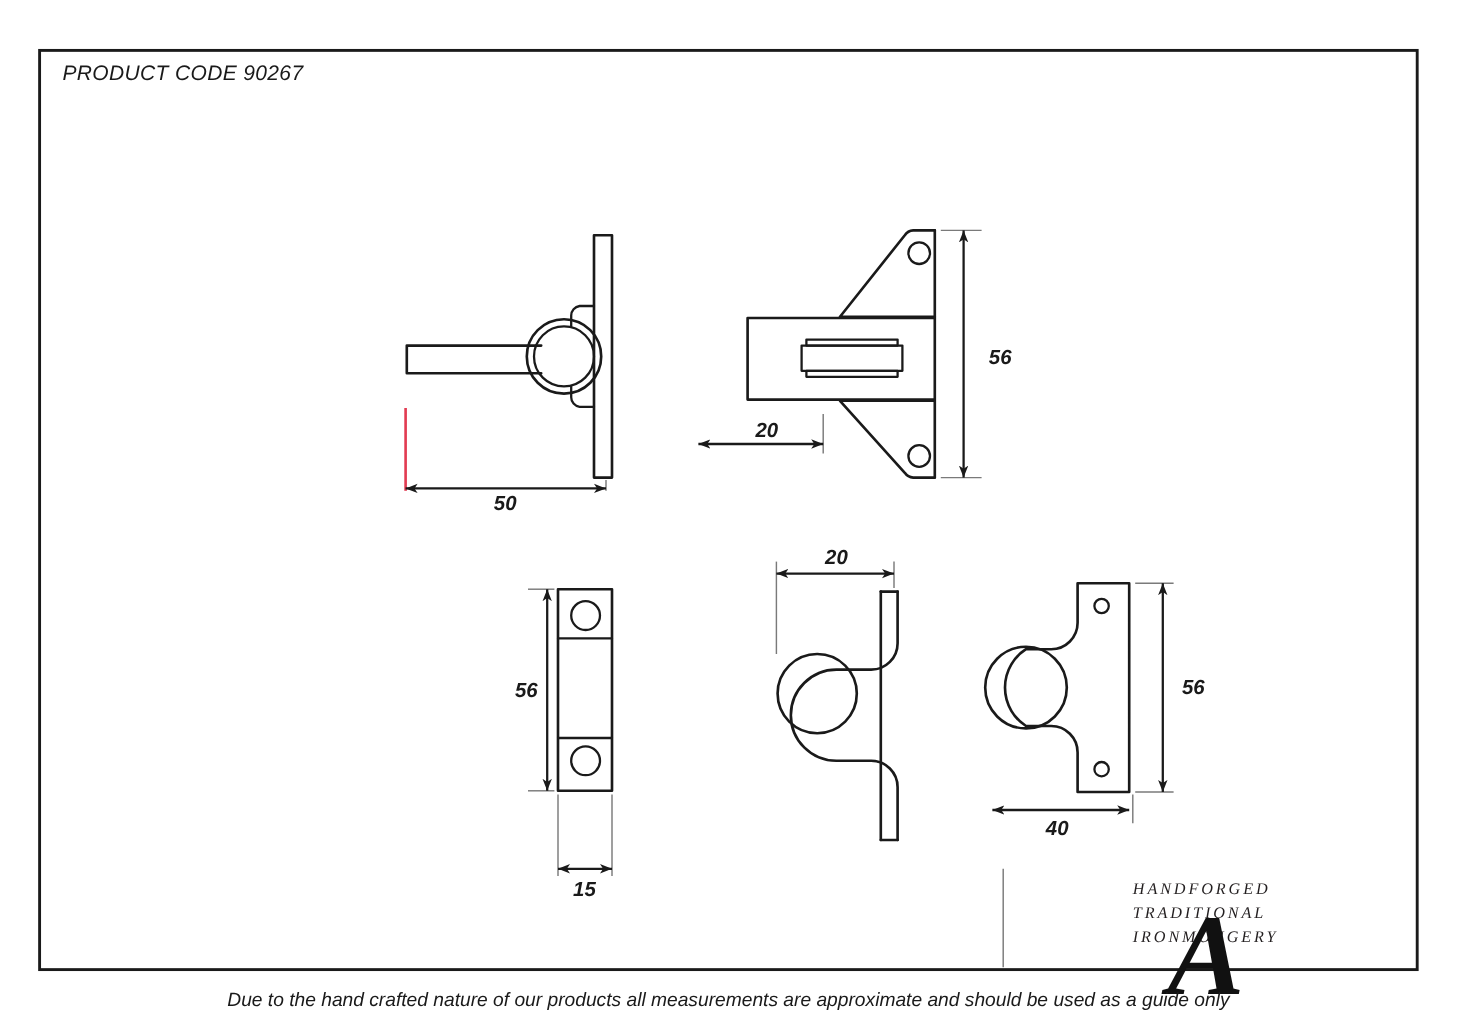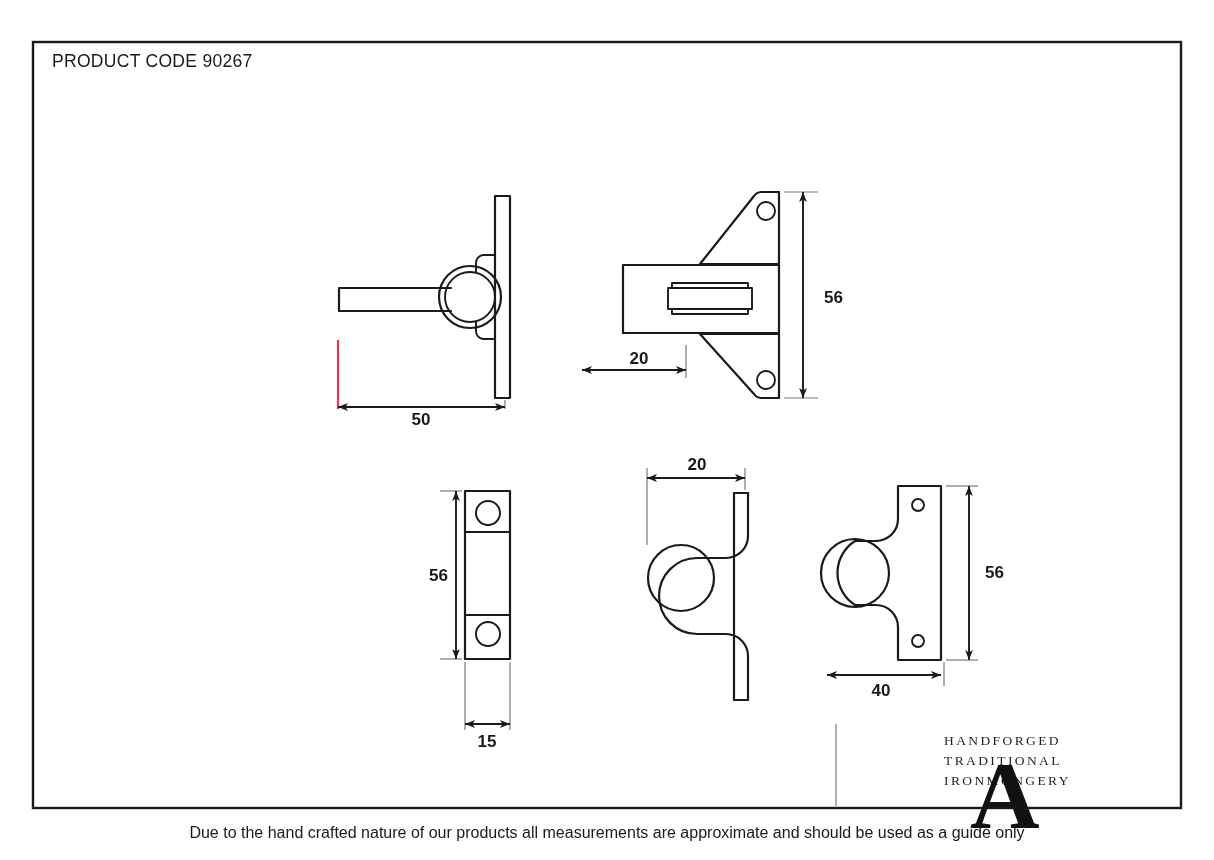--- a/index.html
+++ b/index.html
@@ -13,20 +13,21 @@
     height: 860px;
     font-family: "Liberation Sans", sans-serif;
     overflow: hidden;
     position: relative;
   }
   #sheet {
     position: absolute;
     left: 0; top: 0;
     width: 1062px;
     height: 860px;
+    font-style: italic;
   }
   #drawing-svg {
     display: block;
     width: 1214px;
     height: 860px;
   }
   text { font-family: "Liberation Sans", sans-serif; }
   .code-text {
     font-size: 17.5px;
     fill: #1a1a1a;

